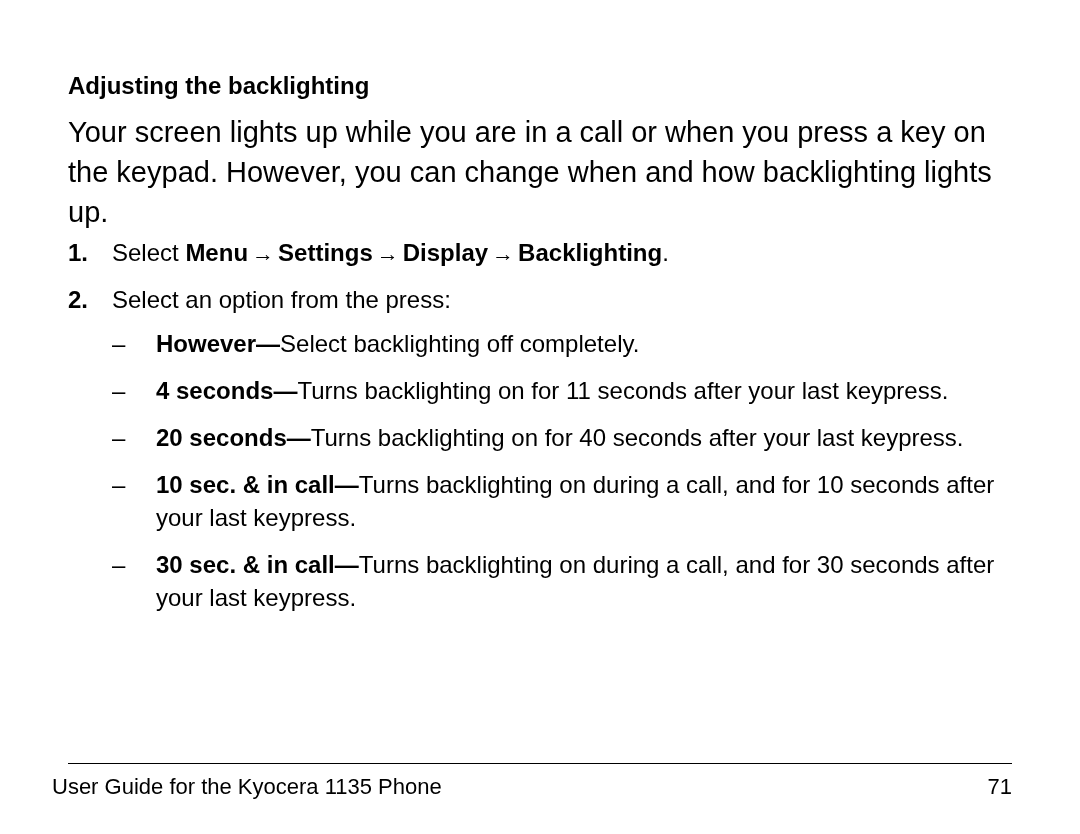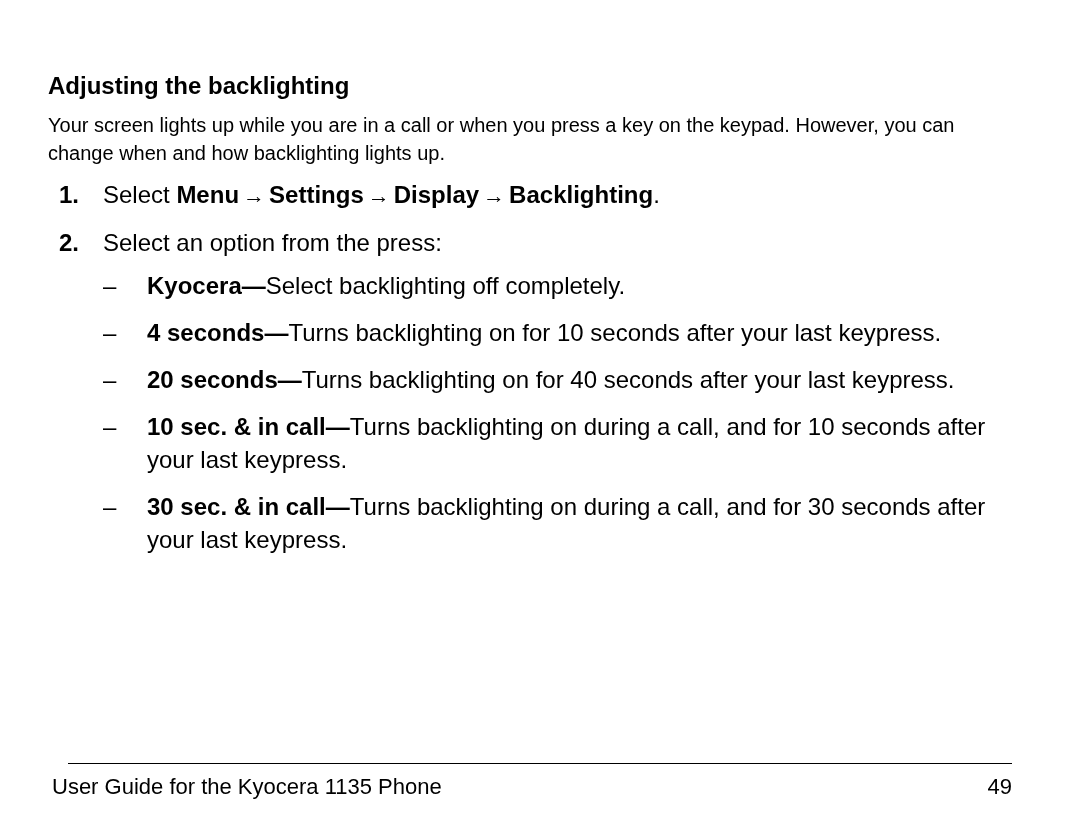--- a/index.html
+++ b/index.html
@@ -9,36 +9,36 @@
       height: 834px;
       background: #ffffff;
       font-family: Verdana, Geneva, Tahoma, sans-serif;
       color: #000000;
     }
     .page {
       position: relative;
       width: 1080px;
       height: 834px;
       box-sizing: border-box;
-      padding: 72px 68px 36px 48px;
+      padding: 72px 68px 36px 68px;
     }
     .heading {
       font-size: 24px;
       font-weight: bold;
       margin-bottom: 12px;
     }
     .intro {
-      font-size: 20px;
+      font-size: 29px;
       line-height: 1.38;
       margin-bottom: 4px;
     }
     .steps {
       list-style: none;
       padding: 0;
-      margin: 11px;
+      margin: 0;
       counter-reset: step;
     }
     .step {
       counter-increment: step;
       position: relative;
       padding-left: 44px;
       font-size: 24px;
       line-height: 1.38;
       margin-bottom: 14px;
     }
@@ -110,41 +110,41 @@
     <li class="step">
       <span class="nav-path">
         <span>Select </span><span class="b">Menu</span><span class="sep">→</span><span class="b">Settings</span><span class="sep">→</span><span class="b">Display</span><span class="sep">→</span><span class="b">Backlighting</span><span>.</span>
       </span>
     </li>
     <li class="step">
       <span>Select an option from the press:</span>
       <ul class="sublist">
         <li class="subitem">
           <span class="dash">–</span>
-          <span class="b">Kyocera—</span><span>Select backlighting off completely.</span>
+          <span class="b">However—</span><span>Select backlighting off completely.</span>
         </li>
         <li class="subitem">
           <span class="dash">–</span>
-          <span class="b">4 seconds—</span><span>Turns backlighting on for 10 seconds after your last keypress.</span>
+          <span class="b">4 seconds—</span><span>Turns backlighting on for 11 seconds after your last keypress.</span>
         </li>
         <li class="subitem">
           <span class="dash">–</span>
           <span class="b">20 seconds—</span><span>Turns backlighting on for 40 seconds after your last keypress.</span>
         </li>
         <li class="subitem">
           <span class="dash">–</span>
           <span class="b">10 sec. &amp; in call—</span><span>Turns backlighting on during a call, and for 10 seconds after your last keypress.</span>
         </li>
         <li class="subitem">
           <span class="dash">–</span>
           <span class="b">30 sec. &amp; in call—</span><span>Turns backlighting on during a call, and for 30 seconds after your last keypress.</span>
         </li>
       </ul>
     </li>
   </ol>
 
   <div class="footer-rule"></div>
   <div class="footer">
     <span>User Guide for the Kyocera 1135 Phone</span>
-    <span>49</span>
+    <span>71</span>
   </div>
 
 </div>
 
 </body></html>

